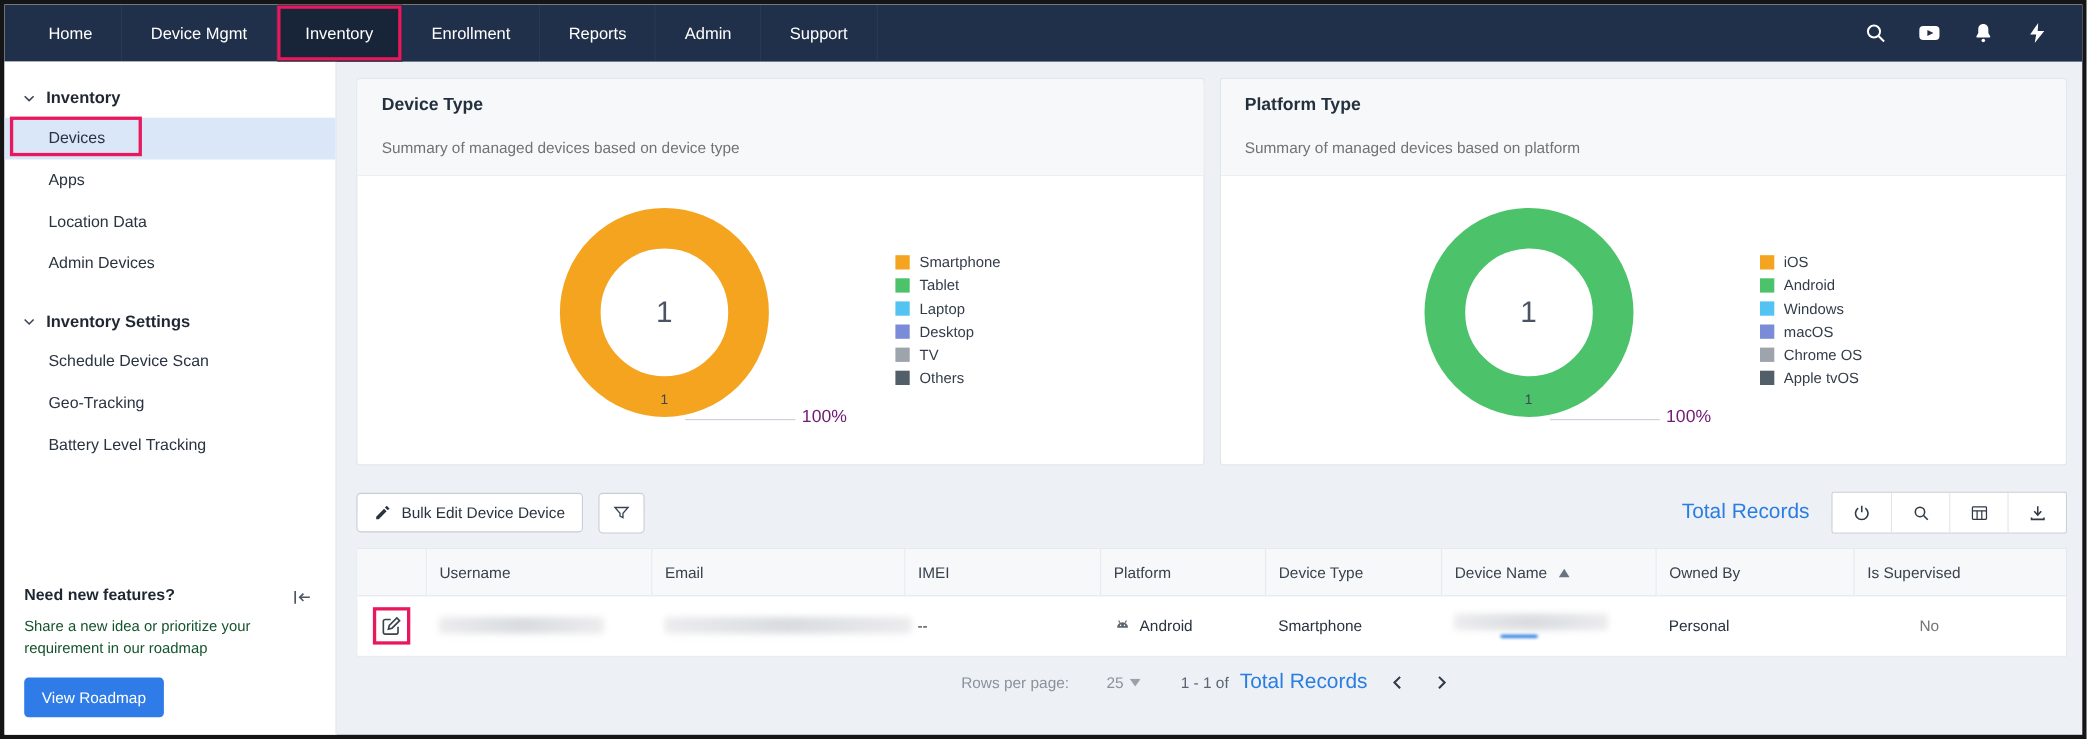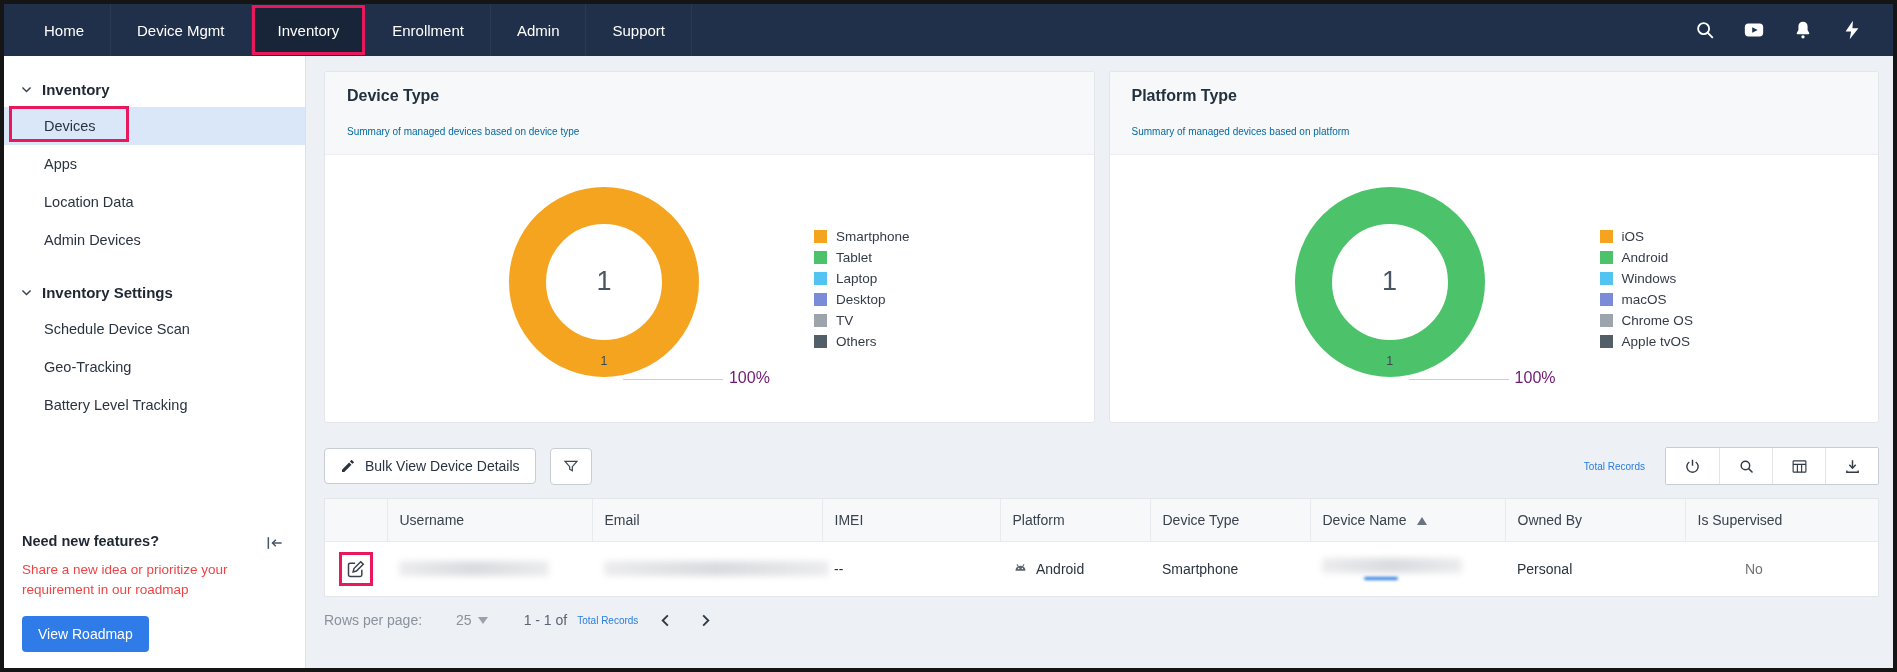--- a/index.html
+++ b/index.html
@@ -24,48 +24,48 @@
   .section-title { display:flex; align-items:center; gap:9px; padding:9px 16px; font-weight:bold; font-size:15px; color:#1F2733; cursor:pointer; }
   .chev { width:13px; height:13px; color:#3A4450; flex-shrink:0; }
   .sidebar-item { padding:11px 16px 11px 40px; font-size:14.5px; color:#2A3340; cursor:pointer; position:relative; }
   .sidebar-item.selected { background:#D9E7F8; }
   .annot-devices { position:absolute; left:5px; top:-1px; width:120px; height:36px; border:3px solid #E8185D; pointer-events:none; }
   .section-gap { height:16px; }
   .promo { margin-top:auto; padding:0 18px; }
   .promo-head { display:flex; align-items:flex-start; justify-content:space-between; }
   .promo-title { font-weight:bold; font-size:14.5px; color:#1F2733; }
   .collapse-ic { width:20px; height:20px; color:#4A5563; cursor:pointer; margin-right:2px; }
-  .promo-text { color:#ef4444; font-size:13.5px; line-height:1.5; margin:7px 0 16px; }
+  .promo-text { color:#14532d; font-size:13.5px; line-height:1.5; margin:7px 0 16px; }
   .roadmap-btn { background:#2F7BE8; color:#fff; border:none; border-radius:4px; padding:10px 16px; font-size:14px; cursor:pointer; }
 
   
   .main { flex:1; display:flex; flex-direction:column; padding:15px 14px 0 18px; min-width:0; }
   .cards { display:flex; gap:14px; }
   .card { flex:1; background:#fff; border:1px solid #E2E6EA; border-radius:3px; height:352px; display:flex; flex-direction:column; }
   .card-header { background:#F7F8FA; border-bottom:1px solid #ECEEF1; padding:15px 22px 17px; border-radius:3px 3px 0 0; }
   .card-title { font-size:16px; font-weight:bold; color:#23303E; margin-bottom:9px; }
-  .card-sub { font-size:10px; color:#0369a1;margin-top:21px; }
+  .card-sub { font-size:14px; color:#737373;margin-top:21px; }
   .chart-area { flex:1; display:flex; align-items:center; justify-content:center; gap:115px; }
   .donut-wrap { position:relative; width:190px; height:190px; margin-top:-14px; }
   .donut { width:190px; height:190px; border-radius:50%; border:37px solid #F5A41F; display:flex; align-items:center; justify-content:center; }
   .donut-center { font-size:27px; color:#4A5563; }
   .slice-label { position:absolute; bottom:9px; left:50%; transform:translateX(-50%); font-size:12.5px; color:#3E4753; }
   .leader-line { position:absolute; bottom:-3px; left:60%; width:100px; border-top:1px solid #C9CED6; }
   .percent-label { position:absolute; bottom:-10px; left:calc(60% + 106px); font-size:16px; color:#701a75; }
   .legend { list-style:none; }
   .legend li { display:flex; align-items:center; gap:9px; margin:4px 0; font-size:13.5px; color:#333C48; line-height:17px; }
   .swatch { width:13px; height:13px; flex-shrink:0; }
 
   
   .toolbar { margin-top:24px; display:flex; align-items:center; gap:14px; }
   .bulk-btn { display:flex; gap:9px; align-items:center; background:#fff; border:1px solid #C7CDD4; border-radius:4px; padding:9px 15px; font-size:14px; color:#2A3340; cursor:pointer; }
   .bulk-btn svg, .filter-btn svg { width:16px; height:16px; }
   .filter-btn { background:#fff; border:1px solid #C7CDD4; border-radius:4px; width:42px; height:37px; display:flex; align-items:center; justify-content:center; color:#3A4450; cursor:pointer; }
   .toolbar-right { margin-left:auto; display:flex; align-items:center; gap:20px; }
-  .total-link { color:#2A7DE1; font-size:10px; cursor:pointer; }
+  .total-link { color:#2A7DE1; font-size:19px; cursor:pointer; }
   .icon-group { display:flex; border:1px solid #C7CDD4; border-radius:2px; background:#fff; overflow:hidden; }
   .icon-group .grp-btn { width:53px; height:36px; display:flex; align-items:center; justify-content:center; border:none; border-left:1px solid #E1E5EA; background:#fff; color:#2F3A46; cursor:pointer; }
   .icon-group .grp-btn:first-child { border-left:none; }
   .grp-btn svg { width:17px; height:17px; }
 
   
   .table-wrap { margin-top:13px; background:#fff; border:1px solid #E2E6EA; }
   table { width:100%; border-collapse:collapse; table-layout:fixed; }
   thead th { background:#F7F8FA; height:42px; text-align:left; padding:0 12px; font-weight:normal; font-size:14px; color:#39424E; border-bottom:1px solid #E7EAEE; border-left:1px solid #E7EAEE; }
   thead th:first-child { border-left:none; }
@@ -75,21 +75,21 @@
   .edit-btn { width:22px; height:22px; color:#39424E; background:none; border:none; cursor:pointer; display:flex; align-items:center; justify-content:center; }
   .edit-btn svg { width:20px; height:20px; }
   .redact { height:15px; border-radius:3px; background:linear-gradient(90deg,#ececee,#d9dbdf,#ececee); filter:blur(3px); }
   .r-user { width:150px; } .r-email { width:225px; } .r-dev { width:140px; }
   .link-hint { width:34px; height:3px; background:#2A7DE1; margin:4px 0 0 42px; filter:blur(1.5px); border-radius:2px; }
   .plat-cell { display:flex; align-items:center; gap:7px; }
   .android-ic { width:17px; height:17px; color:#5A646E; }
   .supervised-no { color:#737373;margin-left:48px; }
 
   
-  .pagination { height:46px; display:flex; align-items:center; justify-content:flex-start; gap:10px; padding-right:6px; font-size:14px; color:#8A929C; }
+  .pagination { height:46px; display:flex; align-items:center; justify-content:center; gap:10px; padding-right:6px; font-size:14px; color:#8A929C; }
   .rpp-value { display:flex; align-items:center; gap:6px; cursor:pointer; color:#8A929C; margin-right:26px;margin-left:24px; }
   .caret-down { width:10px; height:7px; }
   .range-text { color:#5A6472; }
   .pg-chev { width:26px; height:26px; display:flex; align-items:center; justify-content:center; color:#2F3A46; cursor:pointer; background:none; border:none; margin-left:4px; }
   .pg-chev svg { width:15px; height:15px; }
 </style>
 </head>
 <body>
 
 <div class="screen">
@@ -100,20 +100,23 @@
       </div>
     <div class="nav-item">
         <span>Device Mgmt</span>
       </div>
     <div class="nav-item active">
       <span>Inventory</span>
       <span class="annot-overlay"></span>
     </div>
     <div class="nav-item">
         <span>Enrollment</span>
+      </div>
+    <div class="nav-item">
+        <span>Reports</span>
       </div>
     <div class="nav-item">
         <span>Admin</span>
       </div>
     <div class="nav-item">
         <span>Support</span>
       </div>
     <div class="nav-icons">
       <span class="icon-btn">
         <svg viewBox="0 0 24 24" fill="none" stroke="currentColor" stroke-width="2">
@@ -272,21 +275,21 @@
             </ul>
           </div>
         </div>
       </div>
 
       <div class="toolbar">
         <button class="bulk-btn">
           <svg viewBox="0 0 24 24" fill="currentColor">
               <path d="M3 17.5V21h3.5L17.2 10.3l-3.5-3.5L3 17.5zM20.7 7.3c.4-.4.4-1 0-1.4l-2.6-2.6c-.4-.4-1-.4-1.4 0l-1.8 1.8 3.5 3.5 2.3-1.3z"></path>
             </svg>
-          <span>Bulk View Device Details</span>
+          <span>Bulk Edit Device Device</span>
         </button>
         <button class="filter-btn">
           <svg viewBox="0 0 24 24" fill="none" stroke="currentColor" stroke-width="1.8">
               <path d="M3 5h18l-7 8v6l-4-2.2V13L3 5z"></path>
             </svg>
         </button>
         <div class="toolbar-right">
           <span class="total-link">Total Records</span>
           <div class="icon-group">
             <button class="grp-btn">

